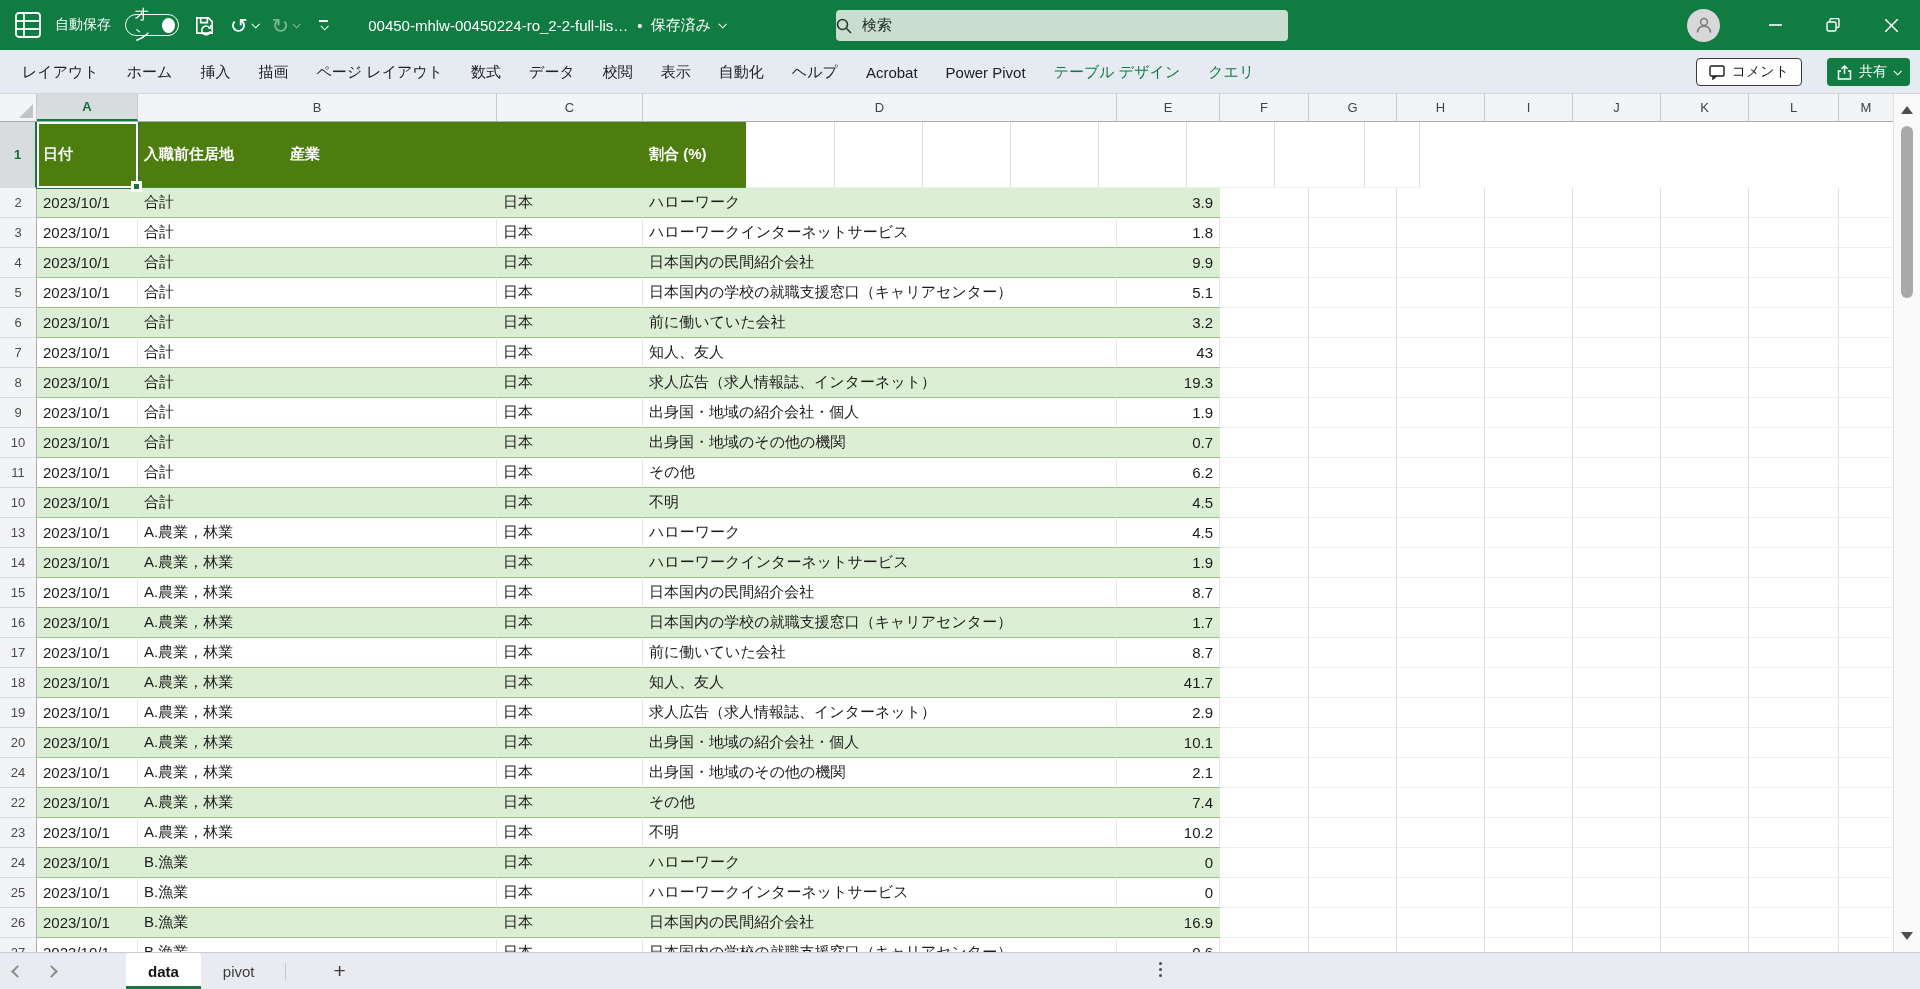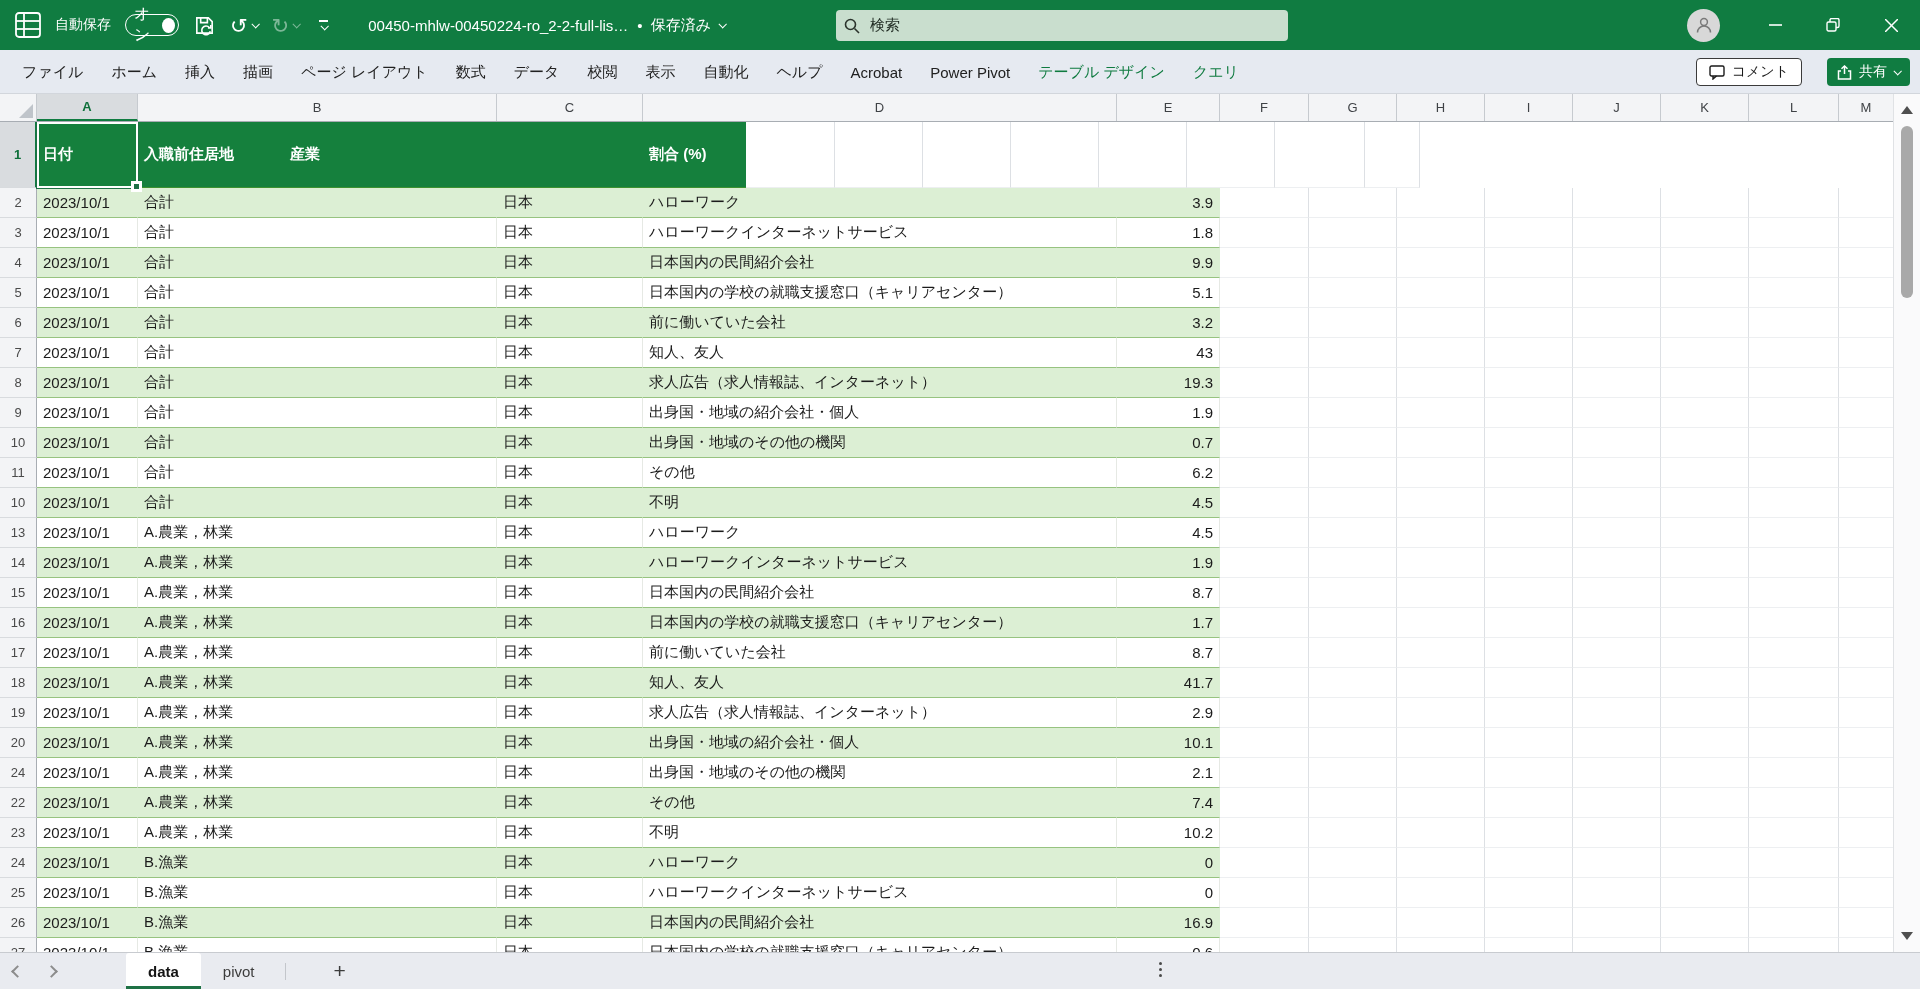--- a/index.html
+++ b/index.html
@@ -23,21 +23,21 @@
   .chev { width:6px; height:6px; border-right:1.6px solid currentColor;
     border-bottom:1.6px solid currentColor; transform:rotate(45deg) translateY(-1px);
     display:inline-block; }
   .qat-chevbar { display:inline-flex; flex-direction:column; align-items:center; gap:2px; margin-left:6px;}
   .qat-chevbar .bar { width:9px; height:1.6px; background:#fff; }
   .doc-title { margin-left:26px; font-size:15px; white-space:nowrap; display:flex; align-items:center; gap:9px;}
   .save-status { display:flex; align-items:center; gap:8px; font-size:15px;}
   
   #searchbox { position:absolute; left:836px; top:10px; width:452px; height:31px;
     background:#C9DECE; border-radius:4px; display:flex; align-items:center;
-    padding-left:8px; gap:10px; }
+    padding-left:0; gap:10px; }
   #searchbox .s-txt { font-size:15px; color:#1f2a22; }
   
   .tb-right { position:absolute; right:0; top:0; height:50px; display:flex; align-items:center; }
   .avatar { width:33px; height:33px; border-radius:50%; background:#D8D8D8;
     display:flex; align-items:center; justify-content:center; margin-right:26px; }
   .winbtn { width:58px; height:50px; display:flex; align-items:center; justify-content:center; }
 
   
   #tabrow { position:absolute; left:0; top:50px; width:1920px; height:44px;
     background:#E6EAF1; border-bottom:1px solid #D2D6DC; }
@@ -67,21 +67,21 @@
     overflow:hidden; background:#fff; }
   .grow { display:flex; width:1893px; }
   .gut { width:37px; display:flex; align-items:center; justify-content:center;
     font-size:13px; color:#4a4a4a; background:#F3F4F6;
     border-right:1px solid #A8ADB3; border-bottom:1px solid #D8DBDE; flex:0 0 auto;}
   .gut.sel { background:#D9DCDF; color:#0E703A; border-right:2px solid #107C41; font-weight:bold;}
   .cell { flex:0 0 auto; display:flex; align-items:center; font-size:15px; color:#1b1b1b;
     padding:0 6px; overflow:hidden; white-space:nowrap; }
   
   #header-row { height:66px; }
-  #header-row .hcell { background:#15803d; color:#fff; font-weight:bold;
+  #header-row .hcell { background:#4d7c0f; color:#fff; font-weight:bold;
     border-bottom:1px solid #3E9230; }
   
   .drow { height:30px; }
   .drow .cell { border-bottom:1px solid #97C380; border-right:1px solid transparent; }
   .drow.green .cell { background:#DCEFD4; }
   .drow.white .cell { background:#fff; border-right-color:#E6E9E4; }
   .cell.num { justify-content:flex-end; }
   .emptycell { flex:0 0 auto; border-right:1px solid #DDE0E4; border-bottom:1px solid #EDEFF1;
     background:#fff; }
   
@@ -197,21 +197,21 @@
         <svg width="13" height="13" viewBox="0 0 13 13">
           <line x1="0" y1="0" x2="13" y2="13" stroke="#fff" stroke-width="1.5"></line>
           <line x1="13" y1="0" x2="0" y2="13" stroke="#fff" stroke-width="1.5"></line>
         </svg>
       </span>
     </div>
   </div>
 
   <div id="tabrow">
     <div id="ribbon-tabs">
-        <span class="rtab">ファイル</span>
+        <span class="rtab">レイアウト</span>
         <span class="rtab">ホーム</span>
         <span class="rtab">挿入</span>
         <span class="rtab">描画</span>
         <span class="rtab">ページ レイアウト</span>
         <span class="rtab">数式</span>
         <span class="rtab">データ</span>
         <span class="rtab">校閲</span>
         <span class="rtab">表示</span>
         <span class="rtab">自動化</span>
         <span class="rtab">ヘルプ</span>

